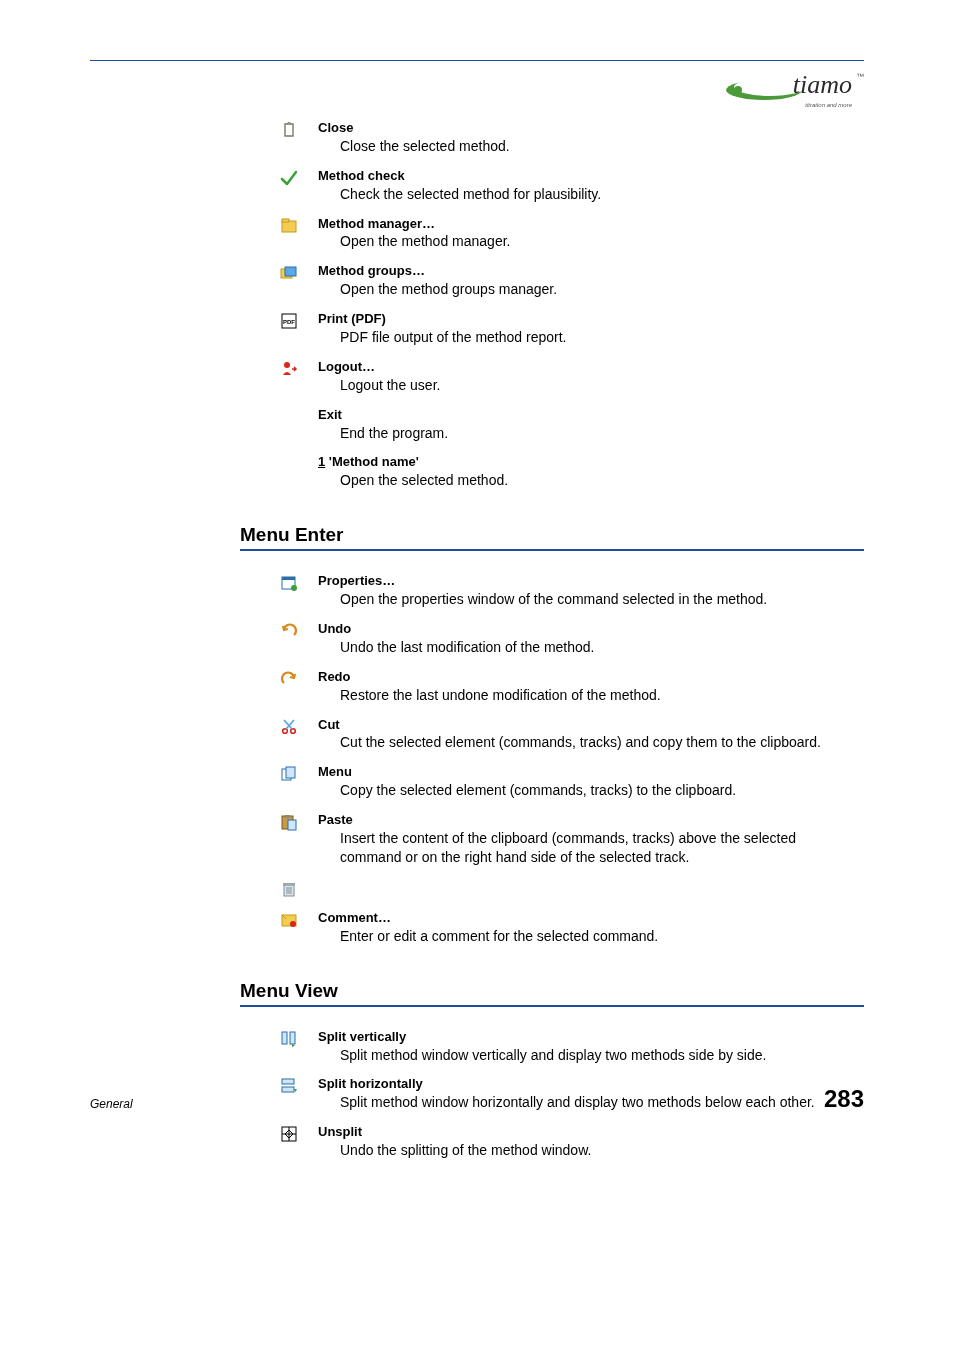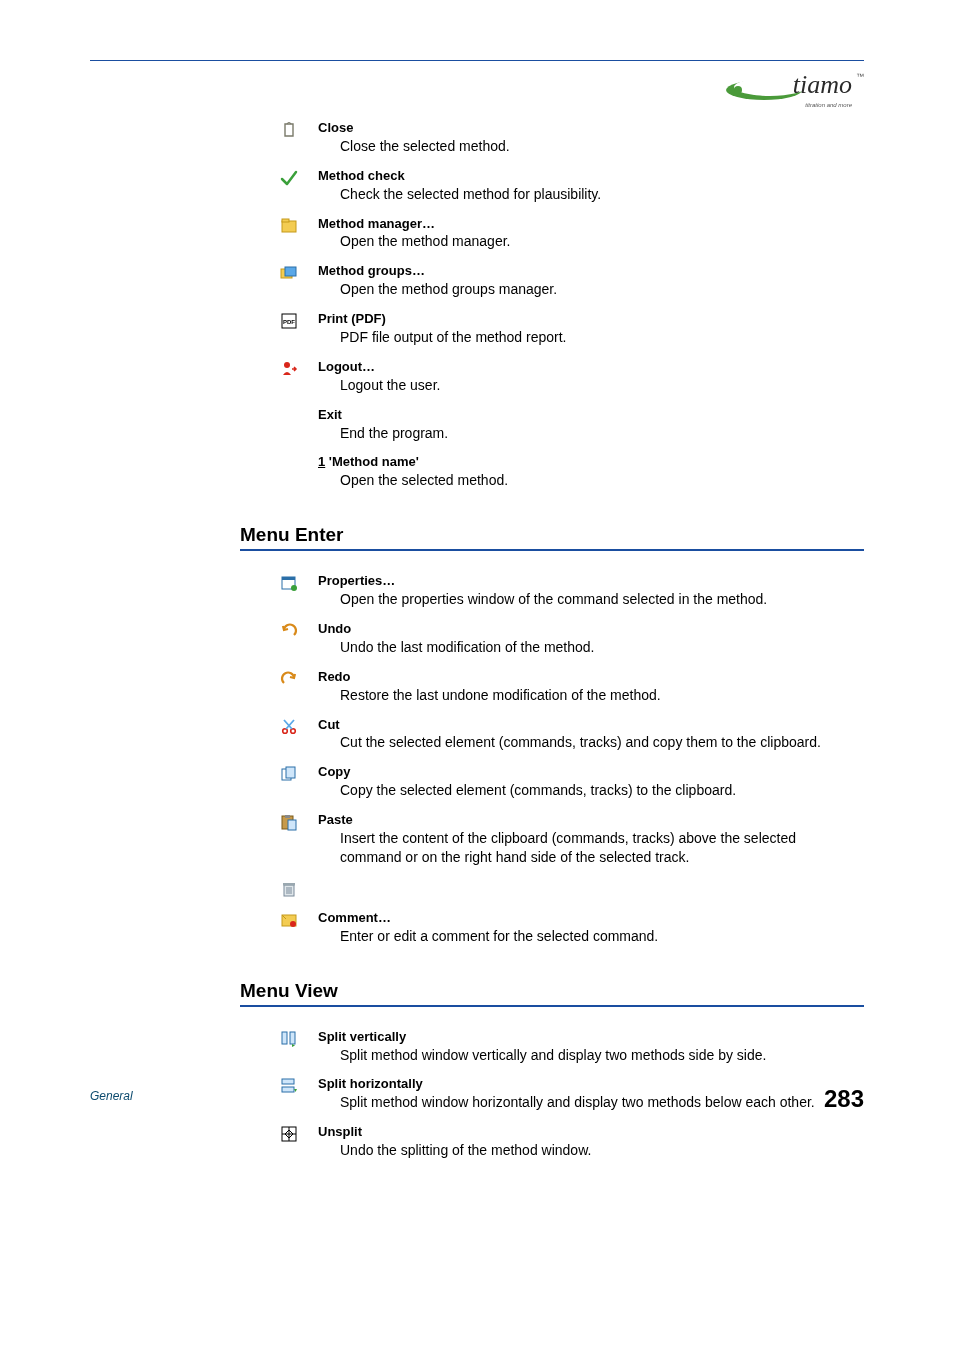--- a/index.html
+++ b/index.html
@@ -111,25 +111,25 @@
     padding-bottom: 3px;
   }
   .section-head .head-text {
     font-weight: bold;
     font-size: 19px;
     font-family: Arial, sans-serif;
   }
 
   .footer-left {
     position: absolute;
-    bottom: 68px;
+    bottom: 60px;
     left: 90px;
     font-style: italic;
     font-size: 12px;
-    color: #0c4a6e;
+    color: #000000;
   }
   .footer-right {
     position: absolute;
     bottom: 58px;
     right: 90px;
     font-weight: bold;
     font-size: 24px;
   }
 
   
@@ -344,21 +344,21 @@
       <div class="item">
         <div class="icon-col">
             <span class="icon">
           <svg viewBox="0 0 18 18">
                 <rect x="2" y="4" width="9" height="11" fill="#fff" stroke="#2b6fa8"></rect>
                 <rect x="6" y="2" width="9" height="11" fill="#cfe6fa" stroke="#2b6fa8"></rect>
               </svg>
         </span>
           </div>
         <div class="text-col">
-          <div class="title">Copy</div>
+          <div class="title">Menu</div>
           <div class="desc">Copy the selected element (commands, tracks) to the clipboard.</div>
         </div>
       </div>
 
       <div class="item">
         <div class="icon-col">
             <span class="icon">
           <svg viewBox="0 0 18 18">
                 <rect x="2" y="3" width="11" height="13" fill="#c79a4a" stroke="#7a5a1a"></rect>
                 <rect x="5" y="2" width="5" height="3" fill="#888"></rect>

